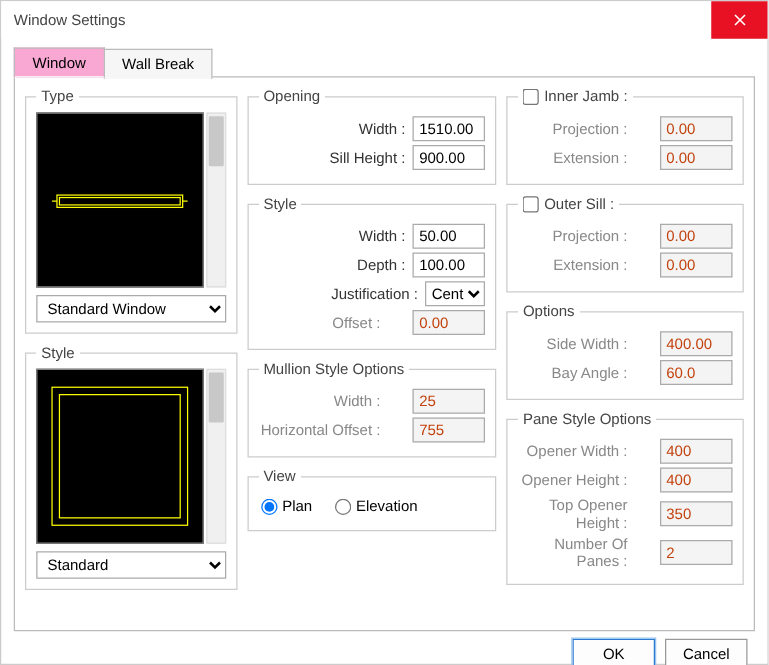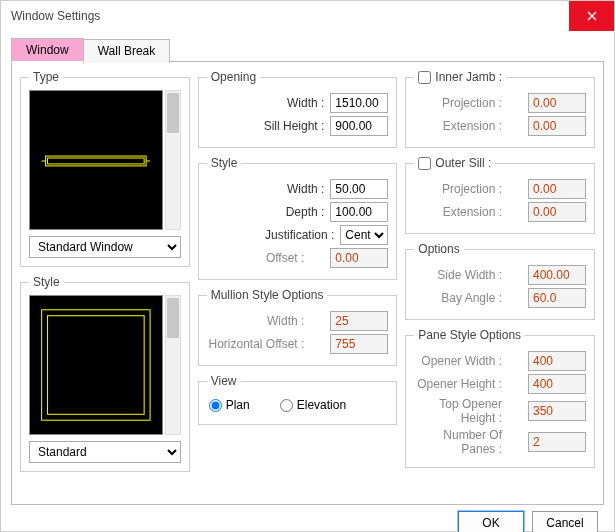--- a/index.html
+++ b/index.html
@@ -26,21 +26,21 @@
   .scrolltrack { position: absolute; right: -18px; top: 0; bottom: 0; width: 16px; background: #f0f0f0; border: 1px solid #ddd; }
   .scrollthumb { position: absolute; left: 1px; right: 1px; top: 2px; height: 40px; background: #c8c8c8; border-radius: 1px; }
   .previewwrap { position: relative; margin-right: 18px; }
   .combo { width: 100%; height: 22px; border: 1px solid #aaa; background: #fff; padding: 0 4px; }
   .row { display: flex; align-items: center; margin: 3px 0; gap: 6px; }
   .row label { flex: 1; text-align: right; color: #333; }
   .row label.disabled { color: #888; }
   .row input[type=text] { width: 58px; height: 20px; border: 1px solid #aaa; padding: 0 4px; background: #fff; }
   .row input[type=text].disabled { background: #f4f4f4; color: #c2410c; margin-left: 20px; }
   .row select { width: 48px; height: 20px; border: 1px solid #aaa; background: #fff; }
-  .radiogrp { display: flex; align-items: center; gap: 30px; padding: 4px 2px; }
+  .radiogrp { display: flex; align-items: center; gap: 18px; padding: 4px 2px; }
   .radiogrp label { display: flex; align-items: center; gap: 4px; }
   .bottom { display: flex; justify-content: flex-end; gap: 8px; padding: 0 6px; }
   .btn { min-width: 66px; height: 24px; border: 1px solid #999; background: #fdfdfd; cursor: pointer; }
   .btn.primary { border: 1px solid #2a7bd1; outline: 1px solid #97c3ec; }
   input[type=checkbox] { width: 13px; height: 13px; margin: 0; }
   input[type=radio] { margin: 0; }
   .svg-type rect { fill: none; stroke: #ffff00; stroke-width: 1; }
   .svg-style rect { fill: none; stroke: #ffff00; stroke-width: 1; }
 </style>
 </head>

